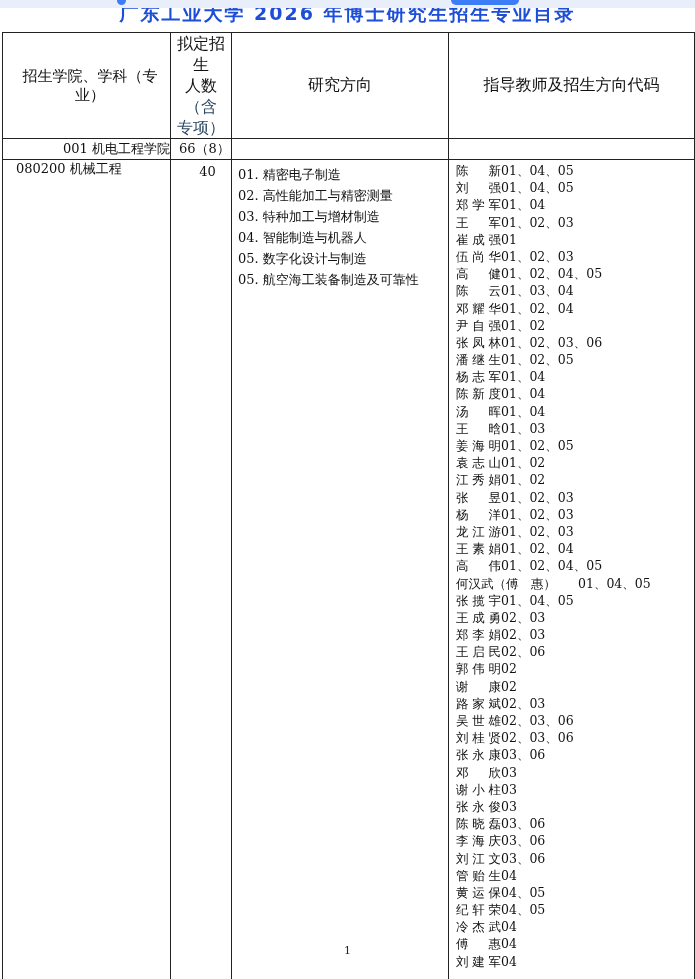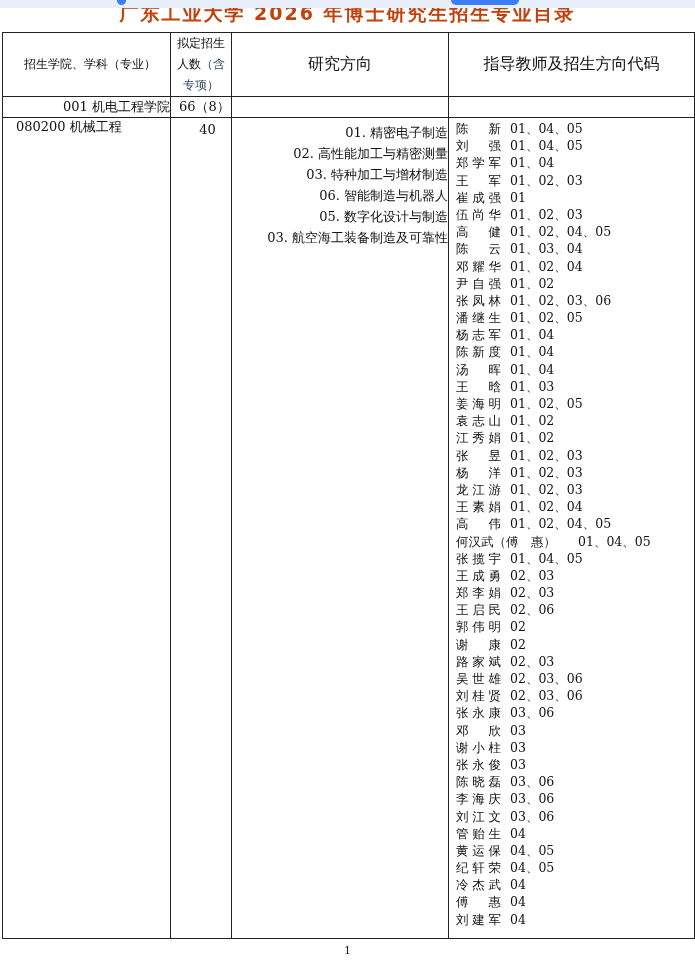--- a/index.html
+++ b/index.html
@@ -16,50 +16,50 @@
     position: absolute; left: 117px; top: -4px; width: 9px; height: 9px;
     border-radius: 50%; background: #3d7df5;
   }
   .topbar .pill {
     position: absolute; left: 451px; top: -6px; width: 68px; height: 11px;
     border-radius: 5px; background: #3d7df5;
   }
   .title {
     position: absolute; left: 0; top: 2px; width: 695px; text-align: center;
     font-family: "DejaVu Sans", "Liberation Sans", sans-serif;
-    font-size: 19px; font-weight: bold; letter-spacing: 2px; color: #c2410c;
+    font-size: 19px; font-weight: bold; letter-spacing: 2px; color: #1d4ed8;
     line-height: 22px; clip-path: inset(6px 0 0 0);
   }
   table.catalog {
     position: absolute; left: 2px; top: 32px; width: 692px;
     border-collapse: collapse; table-layout: fixed;
     font-size: 13px;
   }
   table.catalog td, table.catalog th {
     border: 1.5px solid #222; vertical-align: top; padding: 0;
     font-weight: normal;
   }
   col.c1 { width: 168px; } col.c2 { width: 61px; }
   col.c3 { width: 217px; } col.c4 { width: 246px; }
   tr.head th { height: 63px; vertical-align: middle; text-align: center; }
-  th.h1 { text-align: center; padding-left: 7px !important; font-size: 12px; }
-  th.h2 { line-height: 21px; font-size: 12px; text-align: center; }
+  th.h1 { text-align: center; padding-left: 7px !important; font-size: 15px; }
+  th.h2 { line-height: 21px; font-size: 16px; text-align: center; }
   th.h2 .sub { color: #2e4a63; }
   th.h3, th.h4 { font-size: 16px; }
   tr.college td { height: 20px; line-height: 20px; padding-left: 7px; }
   tr.college td.cname { padding-left: 5px; text-align: right; }
   tr.college td.cnum { text-align: center; }
   tr.major td { height: 816px; padding-left: 13px; }
   td.mname { padding: 3px 0 0 5px; line-height: 17px; }
   td.mnum { text-align: center; padding-top: 3px !important; line-height: 17px; }
-  td.dirs { padding: 4px 0 0 6px !important; text-align: right; }
+  td.dirs { padding: 4px 0 0 6px !important; }
   .dir { line-height: 21px; height: 21px; white-space: nowrap; }
   td.advisors { padding: 2px 0 0 7px !important; }
   .adv { display: flex; height: 17.2px; line-height: 17.2px; white-space: nowrap; font-size: 12.5px; }
-  .adv .nm { width: 45px; display: inline-block; text-align: justify; text-align-last: justify; margin-right: 9px; }
+  .adv .nm { width: 45px; display: inline-block; text-align: justify; text-align-last: justify; }
   .adv.wide .nm { width: auto; text-align: right; text-align-last: auto; margin-right: 22px; }
   .pageno {
     position: absolute; left: 0; top: 944px; width: 695px; text-align: center;
     font-size: 11px; color: #222;
   }
 </style>
 </head>
 <body>
 
 <div class="topbar">
@@ -93,23 +93,23 @@
     <td></td>
     <td></td>
   </tr>
   <tr class="major">
     <td class="mname">080200 机械工程</td>
     <td class="mnum">40</td>
     <td class="dirs">
       <div class="dir">01. 精密电子制造</div>
       <div class="dir">02. 高性能加工与精密测量</div>
       <div class="dir">03. 特种加工与增材制造</div>
-      <div class="dir">06. 智能制造与机器人</div>
+      <div class="dir">04. 智能制造与机器人</div>
       <div class="dir">05. 数字化设计与制造</div>
-      <div class="dir">03. 航空海工装备制造及可靠性</div>
+      <div class="dir">05. 航空海工装备制造及可靠性</div>
     </td>
     <td class="advisors" id="advisors-cell">
           <div class="adv">
             <span class="nm">陈新</span>
             <span>01、04、05</span>
           </div>
           <div class="adv">
             <span class="nm">刘强</span>
             <span>01、04、05</span>
           </div>

